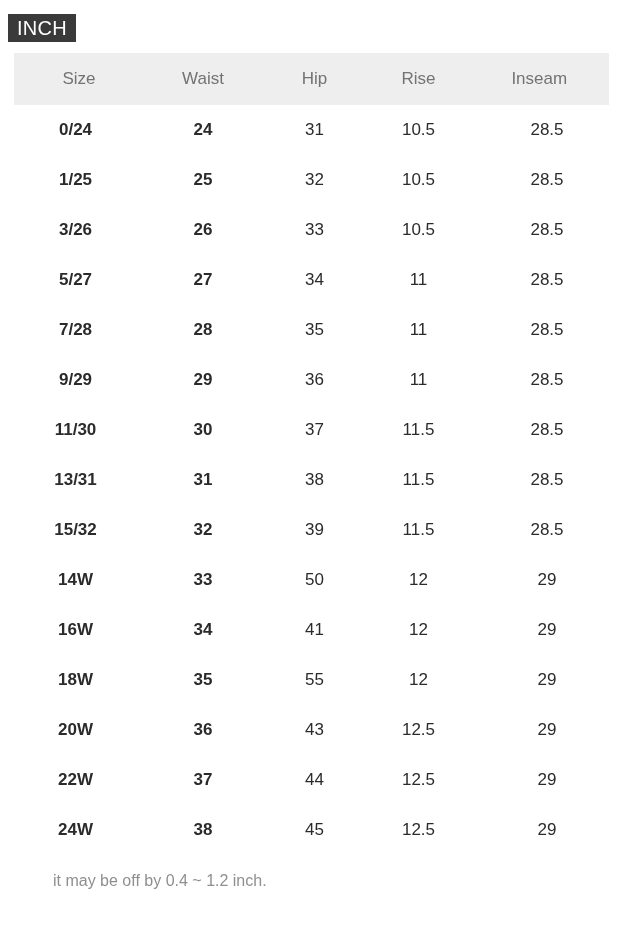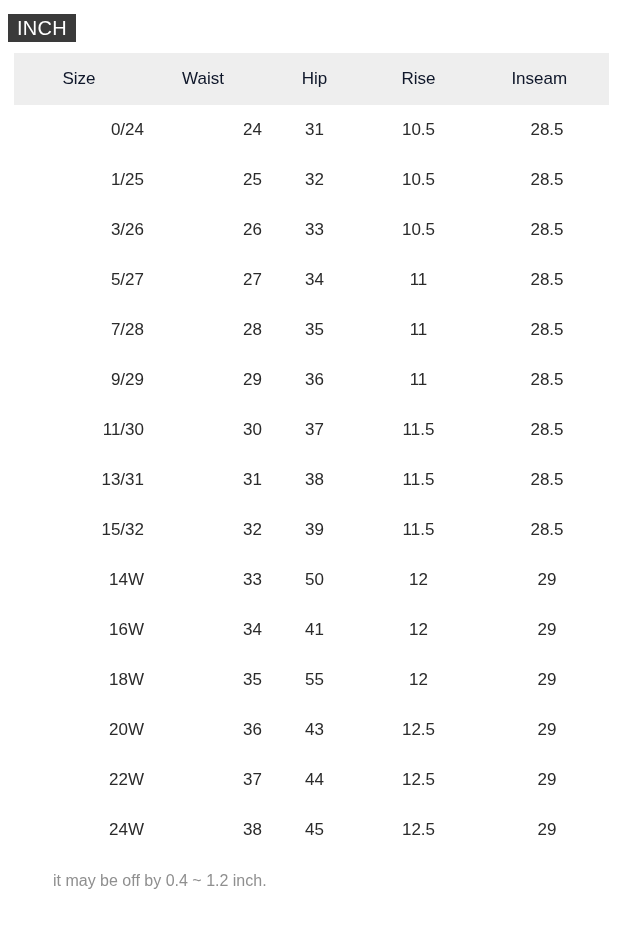--- a/index.html
+++ b/index.html
@@ -48,41 +48,40 @@
   }
 
   .size-table thead tr {
     background: #eeeeee;
   }
 
   .size-table th {
     height: 52px;
     font-size: 17px;
     font-weight: normal;
-    color: #0f172a;
+    color: #737373;
     text-align: center;
     vertical-align: middle;
     padding: 0;
   }
   .size-table thead tr th:first-child { border-left: 14px solid #ffffff; }
   .size-table thead tr th:last-child  { border-right: 31px solid #ffffff; }
 
   .size-table td {
     height: 50px;
     font-size: 17px;
     color: #2b2b2b;
     text-align: center;
     vertical-align: middle;
     padding: 0;
   }
 
   .size-table td.c-size,
   .size-table td.c-waist {
-    font-weight: normal;
-    text-align: right;
+    font-weight: bold;
   }
 
   
   col.w-size   { width: 137px; }
   col.w-waist  { width: 118px; }
   col.w-hip    { width: 105px; }
   col.w-rise   { width: 103px; }
   col.w-inseam { width: 154px; }
 
   

